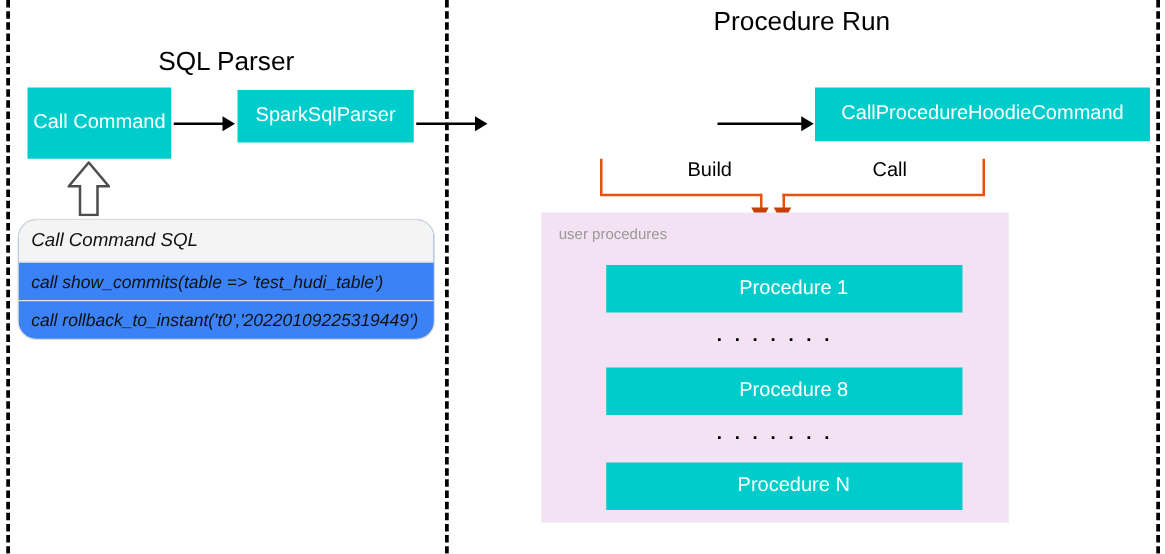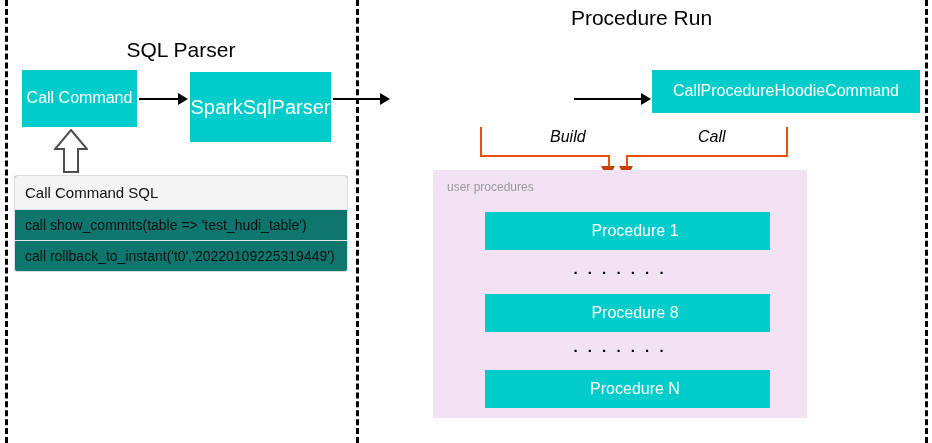--- a/index.html
+++ b/index.html
@@ -49,21 +49,21 @@
     display: flex;
     align-items: center;
     justify-content: center;
     text-align: center;
     font-size: 16px;
     line-height: 1.15;
     box-sizing: border-box;
     padding: 2px 4px;
   }
   #node-call-command  { left: 22px;  top: 70px;  width: 115px; height: 57px; }
-  #node-spark-parser  { left: 190px; top: 72px;  width: 141px; height: 70px; font-size: 20px; }
+  #node-spark-parser  { left: 190px; top: 72px;  width: 141px; height: 42px; font-size: 16px; }
   #node-hoodie-procs  { left: 392px; top: 70px;  width: 180px; height: 57px; }
   #node-call-proc-cmd { left: 652px; top: 70px;  width: 268px; height: 43px; }
 
   
   .arrow-line {
     position: absolute;
     height: 0;
     border-top: 2px solid #000000;
   }
   .arrow-head {
@@ -91,23 +91,24 @@
   }
 
   
   #sql-table {
     position: absolute;
     left: 14px;
     top: 175px;
     width: 334px;
     box-sizing: border-box;
     border: 1px solid #dcdcdc;
-    border-radius: 3px;
-    background: #0f766e;
+    border-radius: 15px;
+    background: #3b82f6;
     overflow: hidden;
+    font-style: italic;
   }
   .sql-row {
     box-sizing: border-box;
     padding: 7px 10px;
     font-size: 14px;
     color: #111111;
     white-space: nowrap;
     border-bottom: 1px solid #e3e3e3;
   }
   .sql-row:last-child { border-bottom: none; }
@@ -147,21 +148,20 @@
   #call-v2  { left: 626px; top: 155px; height: 14px; }
   #call-head { left: 619px; top: 166px; }
 
   .edge-label {
     position: absolute;
     font-size: 16px;
     color: #000000;
     background: #ffffff;
     padding: 0 4px;
     white-space: nowrap;
-    font-style: italic;
   }
   #label-build { left: 546px; top: 128px; }
   #label-call  { left: 694px; top: 128px; }
 
   
   #proc-panel {
     position: absolute;
     left: 433px;
     top: 170px;
     width: 374px;

